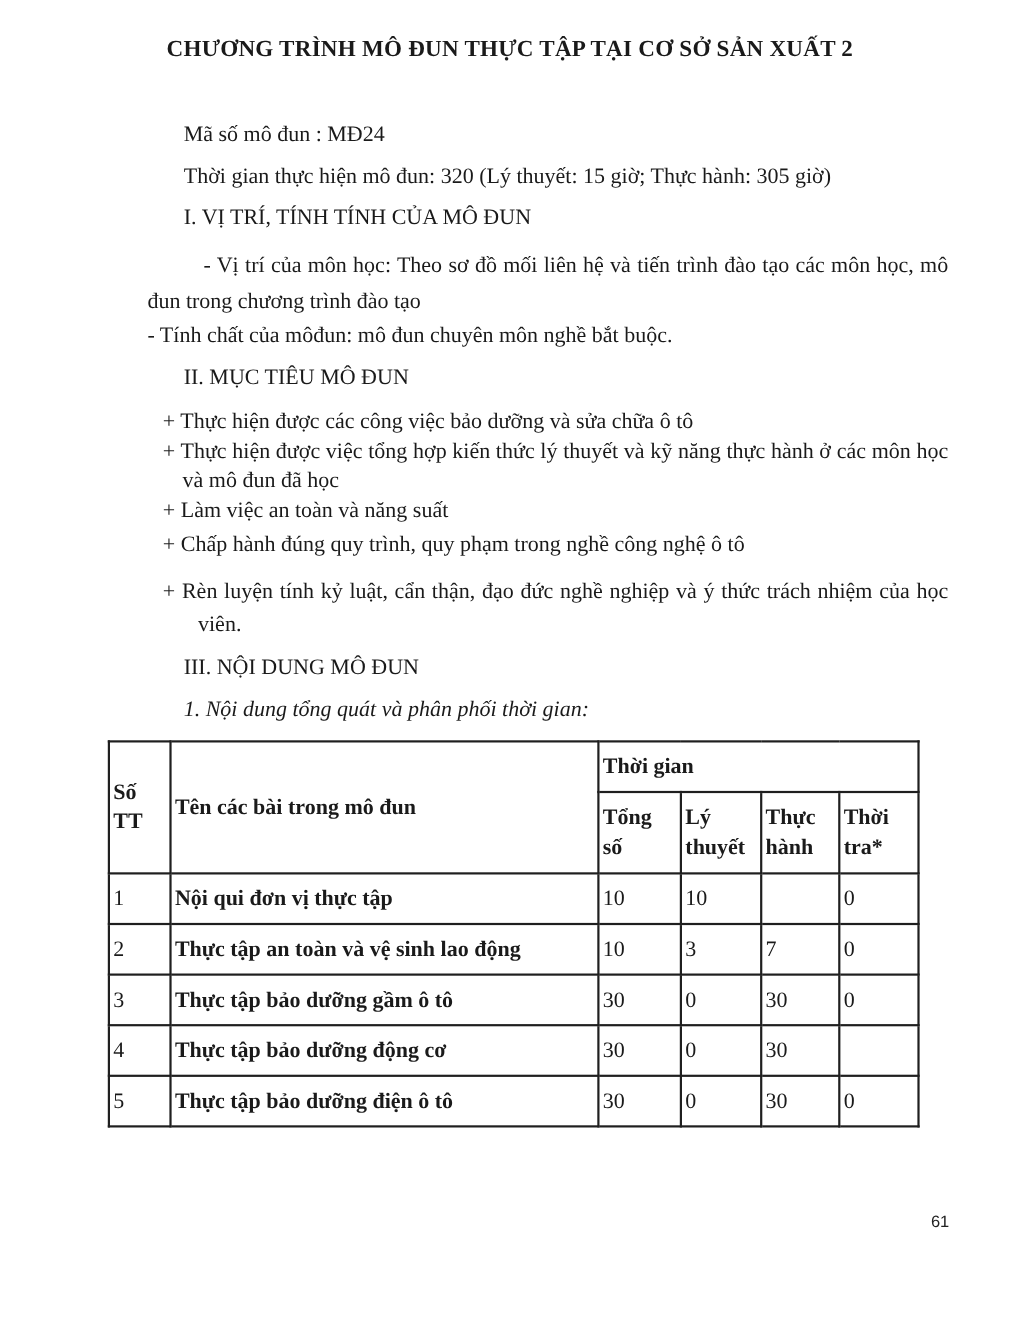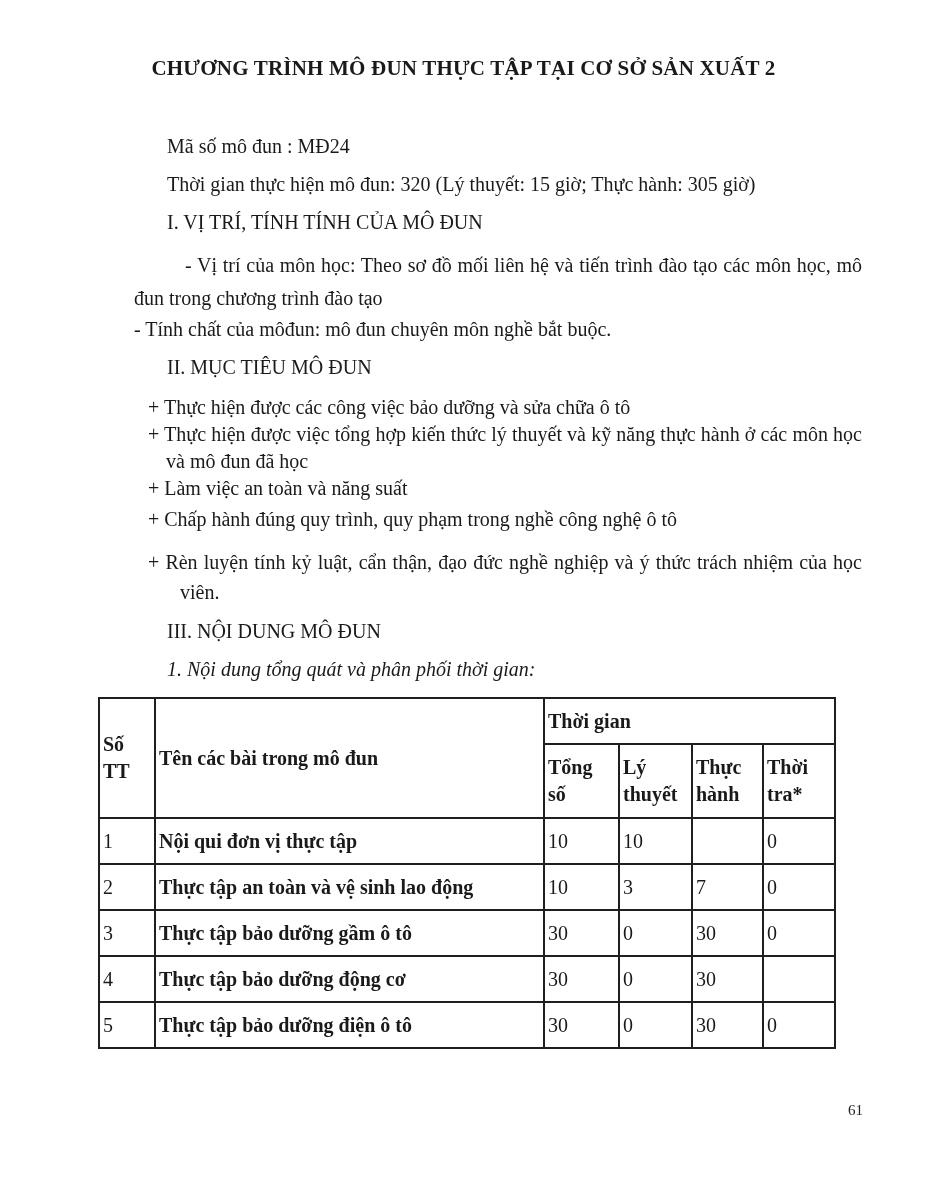--- a/index.html
+++ b/index.html
@@ -7,21 +7,21 @@
     position:relative;
     width:927px;height:1200px;
     background:#ffffff;
     color:#1a1a1a;
     font-family:"Liberation Serif","DejaVu Serif",serif;
     font-size:20px;
     overflow:hidden;
   }
   .content{margin:0 65px 0 134px;}
   .doc-title{
-    padding-top:56px;
+    padding-top:32px;
     margin:0 0 53px 0;
     text-align:center;
     font-weight:bold;
     font-size:21px;
     letter-spacing:0.2px;
   }
   p{margin:0;line-height:1.25;}
   .std{margin-bottom:13px;}
   .ind1{margin-left:33px;}
   .para-pos{
@@ -59,21 +59,21 @@
     font-size:20px;
   }
   table.schedule th{font-weight:bold;line-height:1.35;}
   th.h-time{height:44px;}
   th.h-sub{height:72px;border-radius:16px;}
   td.d{height:44px;}
   td.d-name{text-align:left;padding-left:11px;font-weight:bold;}
   .page-num{
     position:absolute;
     top:1102px;right:64px;
-    font-family:Liberation Serif, serif;
+    font-family:Liberation Sans, sans-serif;
     font-size:15px;color:#222;
   }
 </style>
 </head>
 <body>
 
 <div class="page">
   <h1 class="doc-title">CHƯƠNG TRÌNH MÔ ĐUN THỰC TẬP TẠI CƠ SỞ SẢN XUẤT 2</h1>
 
   <div class="content">

